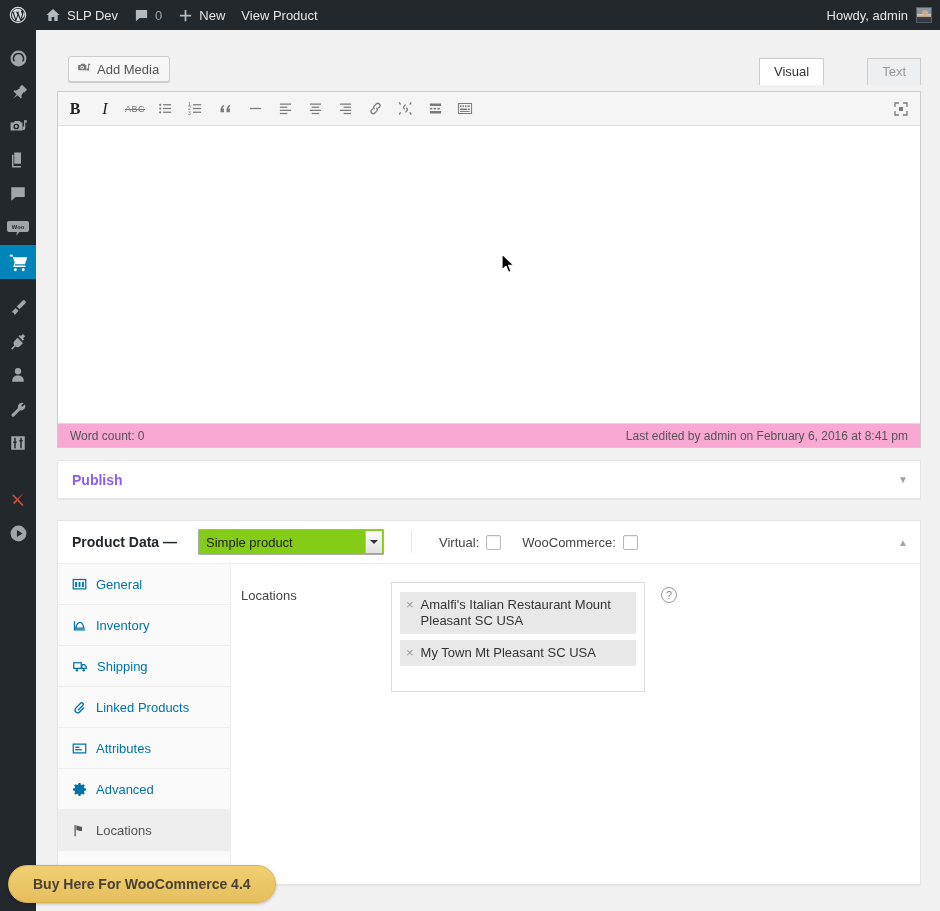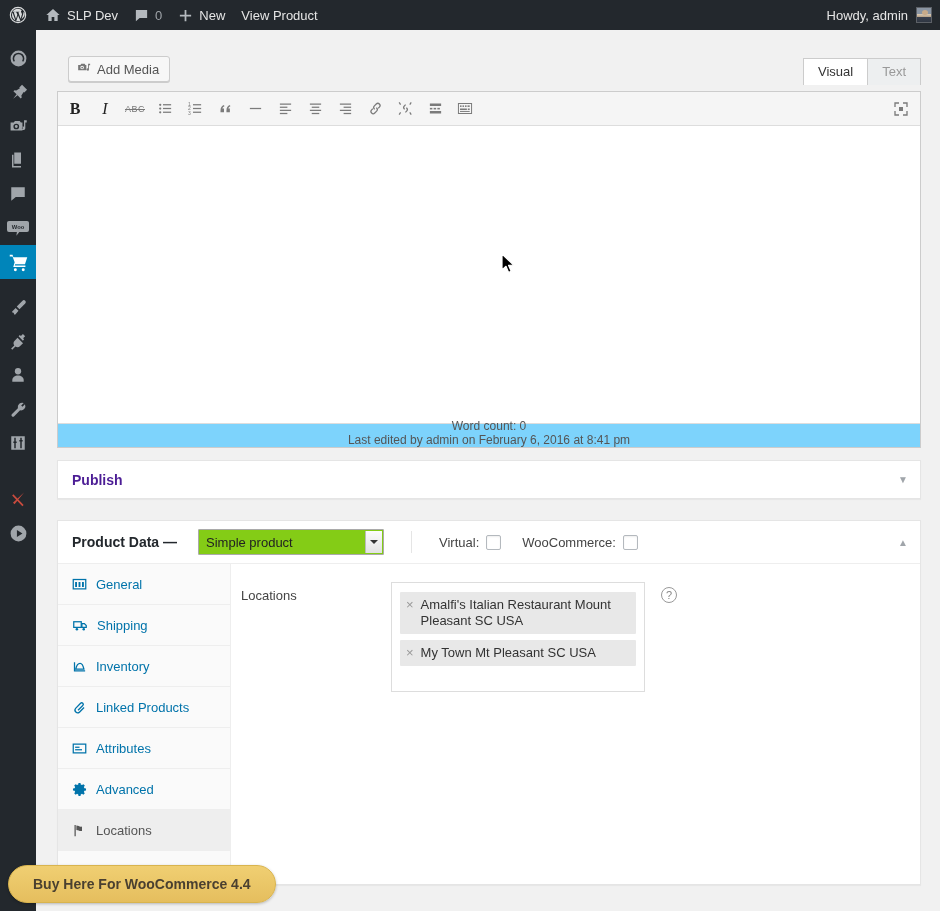--- a/index.html
+++ b/index.html
@@ -57,21 +57,21 @@
   .editor-wrap { position: absolute; left: 21px; top: 16px; width: 864px; }
   .media-row { padding: 10px 0 9px 11px; }
   .btn-addmedia {
     display: inline-flex; align-items: center; gap: 6px;
     background: #f7f7f7; border: 1px solid #cccccc; border-radius: 3px;
     color: #555; font-size: 13px; height: 26px; padding: 0 10px 0 8px;
     box-shadow: 0 1px 0 #ccc;
   }
   .btn-addmedia svg { fill: #777; }
 
-  .tabs-vt { position: absolute; right: 0; top: 11px; display: flex; align-items: flex-end; }
+  .tabs-vt { position: absolute; right: 0; top: 11px; display: flex; align-items: flex-end; gap: 44px; }
   .vt-tab {
     font-size: 13px; padding: 6px 14px 7px; border: 1px solid #ccc; line-height: 1;
     background: #edeff0; color: #999; border-bottom: none; position: relative; top: 1px;
   }
   .vt-tab.active { background: #fff; color: #333; border-color: #ccc; }
   .vt-tab:first-child { margin-right: -1px; }
 
   .editor-box { border: 1px solid #ccc; background: #fff; }
   .mce-toolbar {
     height: 34px; background: #f5f5f5; border-bottom: 1px solid #ddd;
@@ -83,36 +83,36 @@
   }
   .tb-btn svg { fill: #7b7b7b; }
   .tb-btn.bold { font-weight: bold; font-family: "Liberation Serif", serif; font-size: 16px; color: #222; }
   .tb-btn.ital { font-style: italic; font-family: "Liberation Serif", serif; font-size: 16px; color: #222; }
   .tb-btn.strike { font-size: 9px; text-decoration: line-through; color: #777; letter-spacing: .5px; }
   .tb-btn.fullscreen { position: absolute; right: 4px; }
 
   .mce-canvas { height: 297px; background: #fff; }
 
   .statusbar {
-    height: 24px; background: #7dd3fc; border-top: 1px solid #ddd;
-    display: flex; align-items: center; justify-content: flex-end;
-    padding: 0 12px; font-size: 12px; color: #555; flex-direction: column;
+    height: 24px; background: #f9a8d4; border-top: 1px solid #ddd;
+    display: flex; align-items: center; justify-content: space-between;
+    padding: 0 12px; font-size: 12px; color: #555;
   }
 
   
   .postbox {
     position: absolute; left: 21px; width: 864px;
     background: #fff; border: 1px solid #e5e5e5;
     box-shadow: 0 1px 1px rgba(0,0,0,.04);
   }
   .pb-header {
     height: 38px; display: flex; align-items: center; justify-content: space-between;
     padding: 0 12px 0 14px; border-bottom: 1px solid #eee;
   }
-  .pb-title { font-size: 14px; font-weight: bold; color: #4c1d95; }
+  .pb-title { font-size: 14px; font-weight: bold; color: #8b5cf6; }
   .toggle-arrow { color: #a0a5aa; font-size: 10px; line-height: 1; }
 
   #publish-box { top: 430px; height: 39px; }
   #publish-box .pb-header { border-bottom: none; }
 
   
   #productdata-box { top: 490px; height: 365px; }
   .pd-header {
     height: 43px; display: flex; align-items: center; padding: 0 12px 0 14px;
     border-bottom: 1px solid #eee; gap: 21px;
@@ -519,38 +519,38 @@
                   <rect x="5" y="8" width="3" height="8"></rect>
                   <rect x="10.5" y="8" width="3" height="8"></rect>
                   <rect x="16" y="8" width="3" height="8"></rect>
                 </svg>
             </span>
             <span>General</span>
           </div>
 
           <div class="pd-tab">
             <span>
+              <svg width="15" height="15" viewBox="0 0 24 24">
+                  <path d="M3 20V5h2v13h16v2z"></path>
+                  <path d="M6 16c1.5-7 5-9 7-9s4.5 2 6 9z" fill="none" stroke="#0073aa" stroke-width="2"></path>
+                </svg>
+            </span>
+            <span>Inventory</span>
+          </div>
+
+          <div class="pd-tab">
+            <span>
               <svg width="16" height="15" viewBox="0 0 24 24">
                   <rect x="2" y="6" width="12" height="9" fill="none" stroke="#0073aa" stroke-width="2"></rect>
                   <path d="M15 9h4l3 3v3h-7z" fill="none" stroke="#0073aa" stroke-width="2"></path>
                   <circle cx="7" cy="18" r="2"></circle>
                   <circle cx="18" cy="18" r="2"></circle>
                 </svg>
             </span>
             <span>Shipping</span>
-          </div>
-
-          <div class="pd-tab">
-            <span>
-              <svg width="15" height="15" viewBox="0 0 24 24">
-                  <path d="M3 20V5h2v13h16v2z"></path>
-                  <path d="M6 16c1.5-7 5-9 7-9s4.5 2 6 9z" fill="none" stroke="#0073aa" stroke-width="2"></path>
-                </svg>
-            </span>
-            <span>Inventory</span>
           </div>
 
           <div class="pd-tab">
             <span>
               <svg width="15" height="15" viewBox="0 0 24 24">
                   <path d="M18 4.5a3.5 3.5 0 0 0-5 0L5 12.6a5.4 5.4 0 0 0 7.6 7.6l7.4-7.4-1.5-1.5-7.4 7.4a3.3 3.3 0 0 1-4.6-4.6l8-8a1.4 1.4 0 0 1 2 2l-7.6 7.6 1.5 1.5L18 9.5a3.5 3.5 0 0 0 0-5z"></path>
                 </svg>
             </span>
             <span>Linked Products</span>
           </div>

